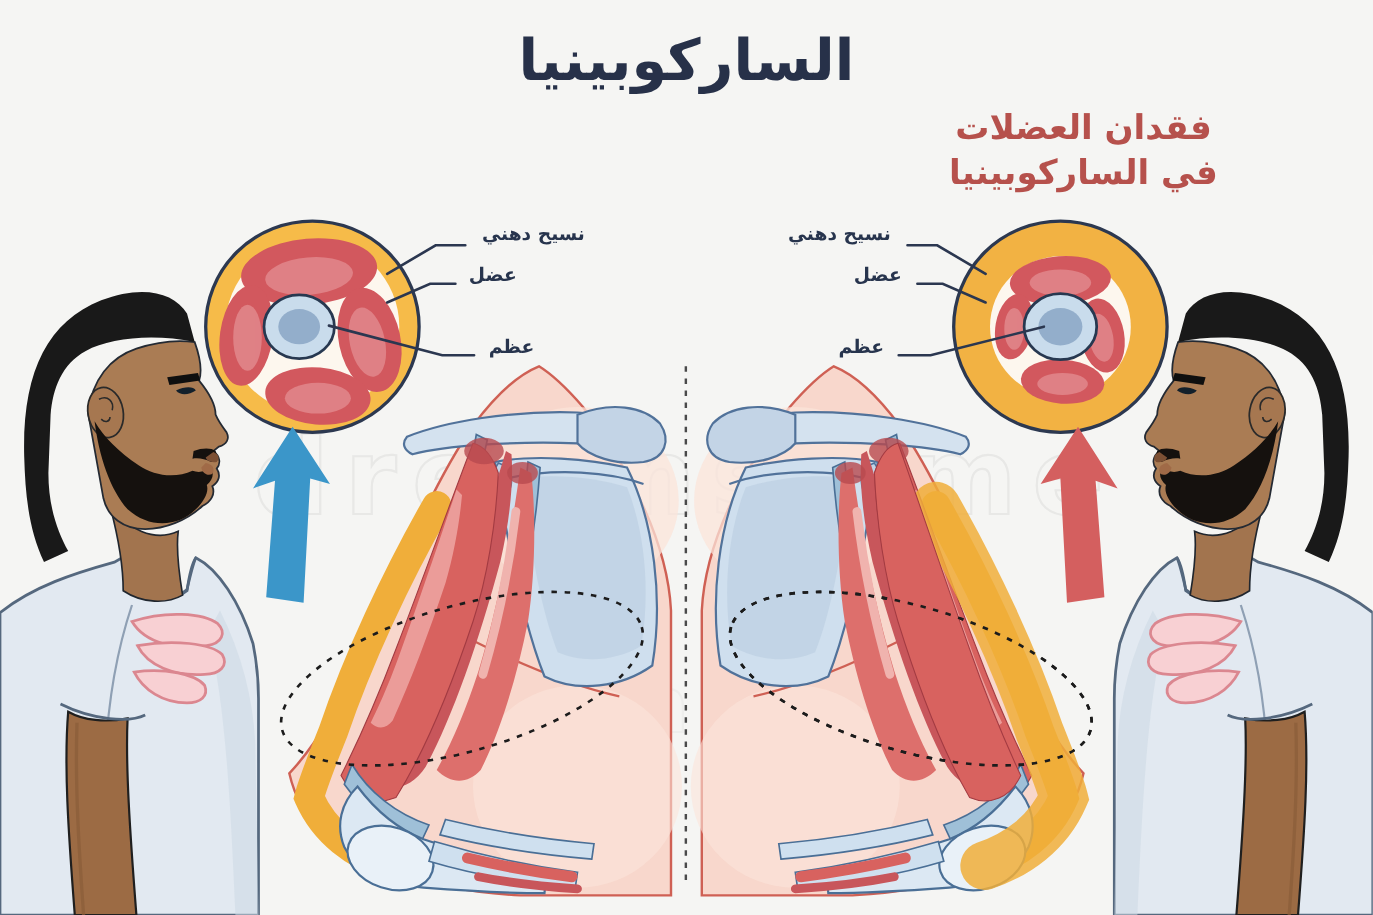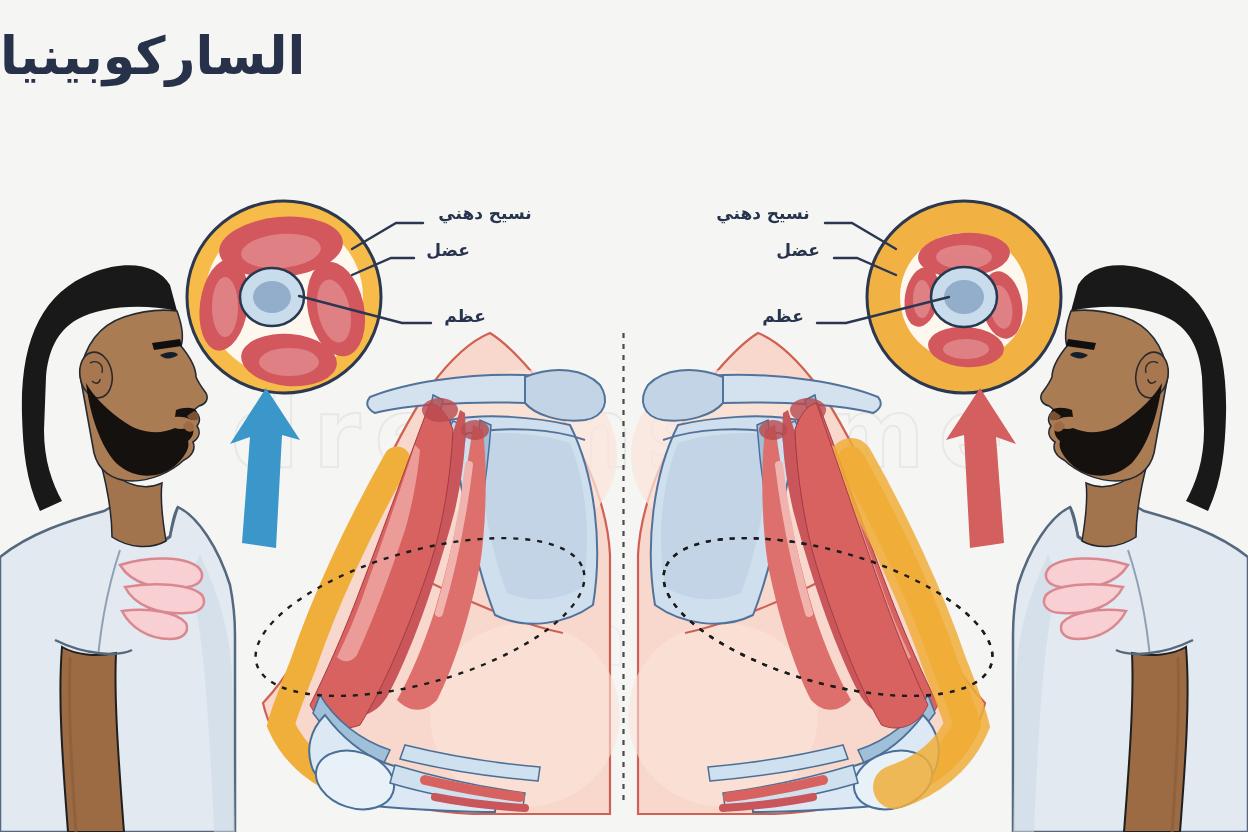--- a/index.html
+++ b/index.html
@@ -1,20 +1,20 @@
 <!DOCTYPE html>
 <html lang="ar"><head>
 <meta charset="utf-8">
 <style>
   html,body{margin:0;padding:0;}
   body{width:1248px;height:832px;overflow:hidden;background:#eceesee;}
   .stage{position:relative;width:1248px;height:832px;background:#f5f5f3;
          font-family:"DejaVu Sans","Liberation Sans",sans-serif;}
   svg{position:absolute;left:0;top:0;}
-  .txt{position:absolute;font-weight:bold;direction:rtl;text-align:left;}
+  .txt{position:absolute;font-weight:bold;direction:rtl;text-align:center;}
   .main-title{left:0;right:0;top:26px;font-size:52px;color:#273149;letter-spacing:0;}
   .head-left{left:120px;width:310px;top:118px;font-size:33px;color:#2c7db0;}
   .head-right{left:830px;width:310px;top:96px;font-size:31px;color:#b6514c;line-height:1.32;}
   .lbl{position:absolute;font-weight:bold;direction:rtl;font-size:17px;color:#27344d;white-space:nowrap;}
   .lbl-lfat{left:420px;top:203px;width:130px;text-align:center;}
   .lbl-lmus{left:408px;top:240px;width:80px;text-align:center;}
   .lbl-lbone{left:428px;top:306px;width:74px;text-align:center;}
   .lbl-rfat{left:698px;top:203px;width:130px;text-align:center;}
   .lbl-rmus{left:758px;top:240px;width:80px;text-align:center;}
   .lbl-rbone{left:746px;top:306px;width:74px;text-align:center;}
@@ -177,20 +177,22 @@
       <polyline points="896,249 852,223 825,223"></polyline>
       <polyline points="896,275 857,258 834,258"></polyline>
       <polyline points="949,297 846,323 817,323"></polyline>
     </g>
   </svg>
 
   <div class="txt main-title">الساركوبينيا</div>
 
 
   <div class="txt head-right">
+    <div>فقدان العضلات</div>
+    <div>في الساركوبينيا</div>
   </div>
 
   <div class="lbl lbl-lfat">نسيح دهني</div>
   <div class="lbl lbl-lmus">عضل</div>
   <div class="lbl lbl-lbone">عظم</div>
 
   <div class="lbl lbl-rfat">نسيح دهني</div>
   <div class="lbl lbl-rmus">عضل</div>
   <div class="lbl lbl-rbone">عظم</div>
 

